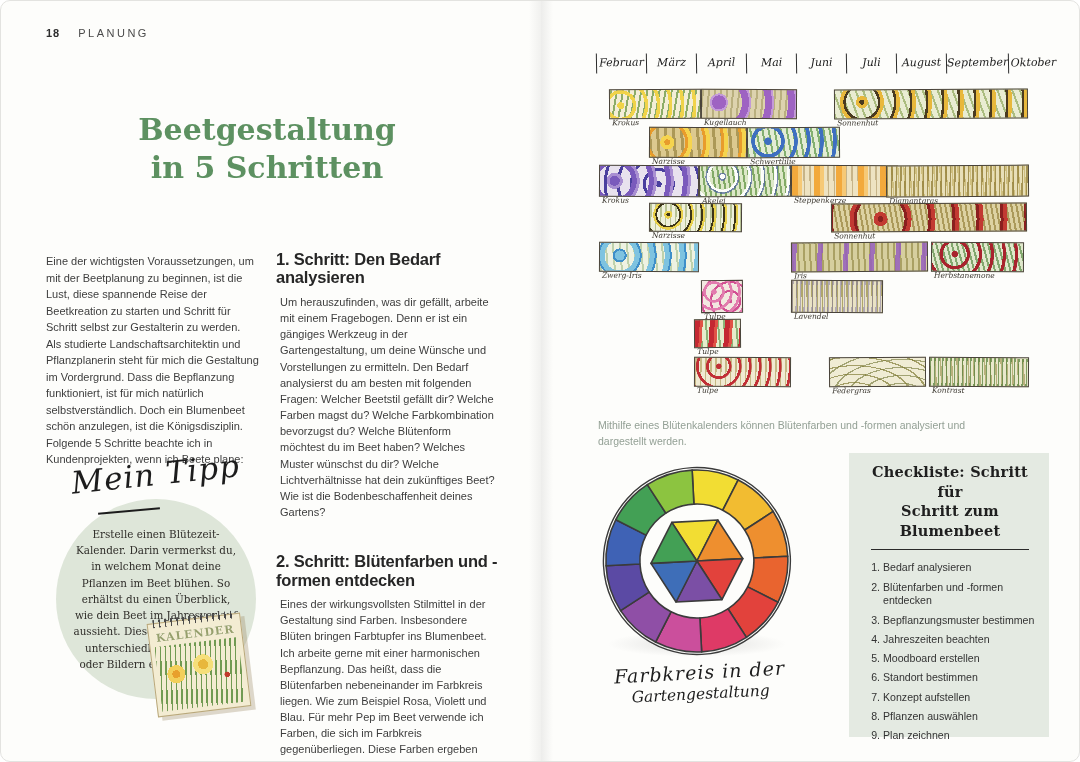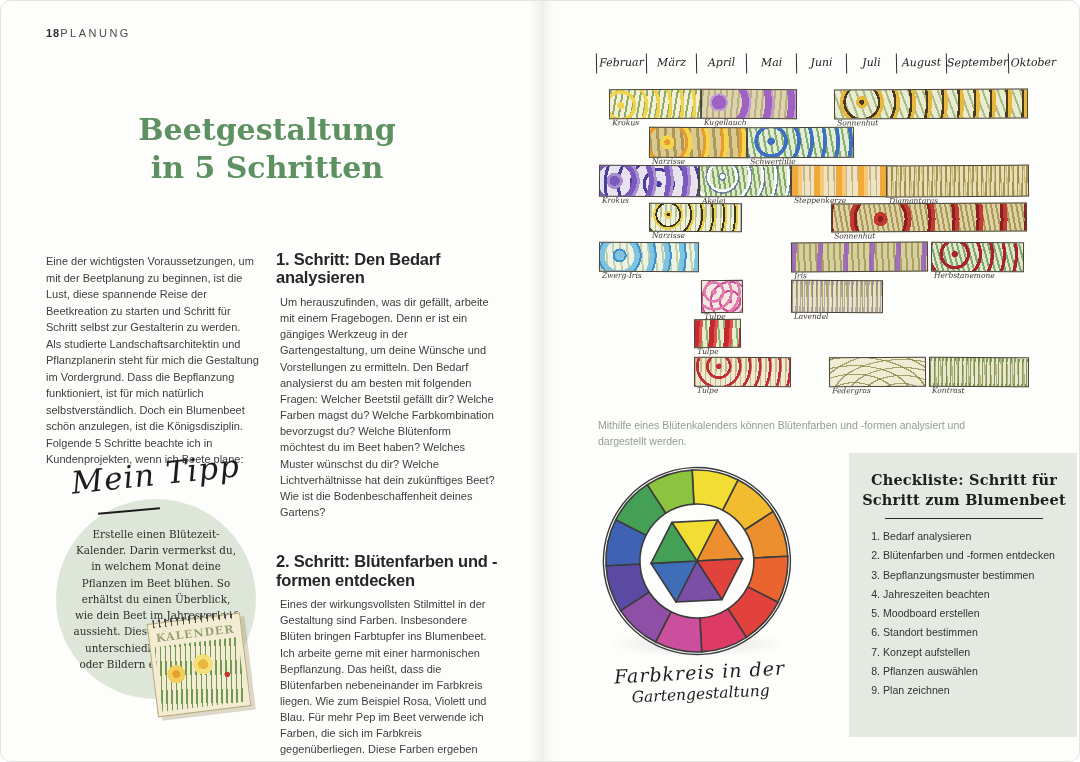--- a/index.html
+++ b/index.html
@@ -4,21 +4,21 @@
 <style>
   html,body{margin:0;padding:0;background:#ffffff;}
   .spread{position:relative;width:1080px;height:762px;background:#fdfdfb;
     font-family:"Liberation Sans",sans-serif;color:#3c3c3c;border:1px solid #e3e3e0;
     border-radius:10px;overflow:hidden;box-sizing:border-box;}
   .gutter{position:absolute;left:528px;top:0;width:24px;height:100%;
     background:linear-gradient(90deg,rgba(0,0,0,0),rgba(100,100,100,.08) 48%,rgba(100,100,100,.10) 52%,rgba(0,0,0,0));}
 
   
   .page-header{position:absolute;left:45px;top:26px;font-size:11px;letter-spacing:2.5px;color:#4a4a4a;}
-  .page-header b{letter-spacing:1px;margin-right:0;color:#2e2e2e;}
+  .page-header b{letter-spacing:1px;margin-right:18px;color:#2e2e2e;}
   .page-title{position:absolute;left:80px;top:110px;width:372px;text-align:center;
     font-family:"DejaVu Serif",serif;font-weight:bold;font-size:30px;line-height:1.25;color:#5d9161;}
   .col-intro{position:absolute;left:45px;top:252px;width:213px;font-size:11px;line-height:1.5;color:#3d3d3d;}
   .col-intro p{margin:0;}
   .col-steps{position:absolute;left:275px;top:249px;width:224px;}
   .step-heading{font-size:16.5px;font-weight:bold;color:#262626;line-height:1.12;margin:0 0 7px 0;letter-spacing:-.2px;}
   .step-body{font-size:11px;line-height:1.47;color:#3d3d3d;margin:4px;}
   .step2{margin-top:32px;}
 
   .tip-script{position:absolute;left:70px;top:455px;font-family:"DejaVu Serif",serif;font-style:italic;
@@ -83,22 +83,22 @@
   
   .wheel-wrap{position:absolute;left:596px;top:462px;width:200px;height:200px;}
   .wheel-shadow{position:absolute;left:606px;top:630px;width:180px;height:26px;border-radius:50%;
     background:radial-gradient(ellipse, rgba(120,120,120,.22), rgba(0,0,0,0) 70%);}
   .wheel-caption{position:absolute;left:590px;top:660px;width:218px;text-align:center;
     font-family:"DejaVu Serif",serif;font-style:italic;color:#1d1d1d;transform:rotate(-3deg);}
   .wheel-caption .l1{font-size:19px;letter-spacing:1px;}
   .wheel-caption .l2{font-size:15.5px;margin-top:2px;}
 
   
-  .checklist{position:absolute;left:848px;top:452px;width:228px;height:284px;background:#e4eae2;
-    box-sizing:border-box;padding:17px 10px 0 12px;}
+  .checklist{position:absolute;left:848px;top:452px;width:200px;height:284px;background:#e4eae2;
+    box-sizing:border-box;padding:9px 10px 0 12px;}
   .checklist-title{font-family:"DejaVu Serif",serif;font-weight:bold;font-size:14.5px;line-height:1.35;
     color:#1f1f1f;text-align:center;letter-spacing:.2px;}
   .checklist-rule{width:158px;height:0;border-top:1.5px solid #2a2a2a;margin:9px auto 11px;}
   .checklist ol{list-style:none;margin:0;padding:0;font-size:10.6px;color:#333;}
   .checklist li{display:grid;grid-template-columns:19px 1fr;column-gap:3px;margin-bottom:5.5px;line-height:1.3;}
   .checklist li .num{text-align:right;}
 </style>
 </head>
 <body>
 
@@ -159,21 +159,21 @@
       </div>
       <div class="cal-block art-kugellauch" style="left: 105px; top: 3px; width: 96px; height: 30px;">
         <div class="cal-label">Kugellauch</div>
       </div>
       <div class="cal-block art-sonnenhut-gelb" style="left: 238px; top: 3px; width: 194px; height: 30px;">
         <div class="cal-label">Sonnenhut</div>
       </div>
       <div class="cal-block art-narzisse" style="left: 53px; top: 41px; width: 98px; height: 31px;">
         <div class="cal-label">Narzisse</div>
       </div>
-      <div class="cal-block art-schwertlilie" style="left: 151px; top: 41px; width: 107px; height: 31px; padding-left: 16px;">
+      <div class="cal-block art-schwertlilie" style="left: 151px; top: 41px; width: 93px; height: 31px; padding-left: 16px;">
         <div class="cal-label">Schwertlilie</div>
       </div>
       <div class="cal-block art-krokus-lila" style="left: 3px; top: 79px; width: 100px; height: 32px;">
         <div class="cal-label">Krokus</div>
       </div>
       <div class="cal-block art-akelei" style="left: 103px; top: 79px; width: 92px; height: 32px;">
         <div class="cal-label">Akelei</div>
       </div>
       <div class="cal-block art-steppenkerze" style="left: 195px; top: 79px; width: 107px; height: 32px;">
         <div class="cal-label">Steppenkerze</div>

